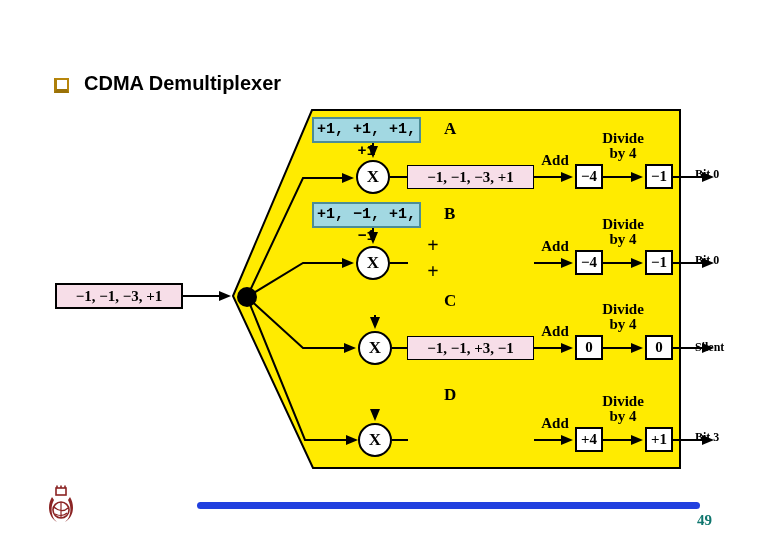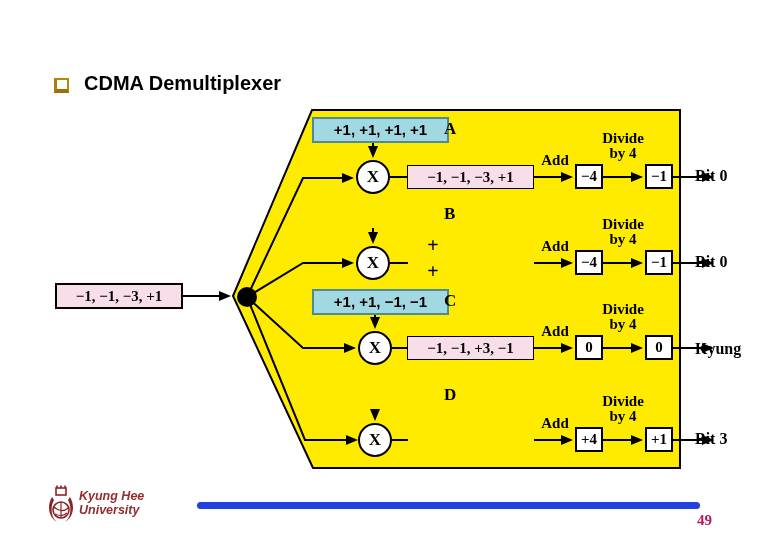--- a/index.html
+++ b/index.html
@@ -22,23 +22,23 @@
   }
   .heading-text {
     position:absolute; left:84px; top:72px;
     font-family:"Liberation Sans", sans-serif; font-weight:bold;
     font-size:20px; color:#000000;
   }
   
   .flow-svg { position:absolute; left:0; top:0; width:780px; height:540px; }
   .serifb { font-family:"Liberation Serif", serif; font-weight:bold; color:#000; }
   .codebox {
-    position:absolute; left:312px; width:137px; height:26px;
+    position:absolute; left:312px; width:109px; height:26px;
     background:#A2D8E2; border:2px solid #4D8C96;
-    font-family:Liberation Sans, sans-serif; font-weight:bold; font-size:15px;
+    font-family:Liberation Mono, monospace; font-weight:bold; font-size:15px;
     text-align:center; line-height:22px; color:#000;
   }
   .prodbox {
     position:absolute; left:407px; width:127px; height:24px;
     background:#F7DEE8; border:1px solid #000;
     font-family:"Liberation Serif", serif; font-weight:bold; font-size:15px;
     text-align:center; line-height:22px; color:#000;
   }
   .inputbox {
     position:absolute; left:55px; top:283px; width:128px; height:26px;
@@ -57,41 +57,41 @@
   .addlbl { position:absolute; left:536px; width:38px; text-align:center; font-size:15px; }
   .sumbox, .resbox {
     position:absolute; width:28px; height:25px; background:#ffffff; border:2px solid #000;
     text-align:center; line-height:21px;
     font-family:"Liberation Serif", serif; font-weight:bold; font-size:15px; color:#000;
   }
   .sumbox { left:575px; }
   .resbox { left:645px; }
   .divlbl { position:absolute; left:592px; width:62px; text-align:center;
             font-size:15px; line-height:15px; }
-  .outlbl { position:absolute; left:695px; font-size:16px; white-space:nowrap; }
+  .outlbl { position:absolute; left:695px; font-size:12px; white-space:nowrap; }
   .plus-artifact {
     position:absolute; left:425px; width:16px; text-align:center;
     font-family:"Liberation Serif", serif; font-weight:bold; font-size:20px; color:#000;
     line-height:18px;
   }
   
   .logo { position:absolute; left:44px; top:485px; }
   .uni-name {
     position:absolute; left:79px; top:489px;
     font-family:"Liberation Sans", sans-serif; font-style:italic; font-weight:bold;
     font-size:12.5px; line-height:14px; color:#942D2D; white-space:pre-line;
   }
   .footer-bar {
     position:absolute; left:197px; top:502px; width:503px; height:7px;
     background:#2140DF; border-radius:4px;
   }
   .page-num {
     position:absolute; left:697px; top:512px;
     font-family:"Liberation Serif", serif; font-weight:600;
-    font-size:15px; color:#be185d;
+    font-size:15px; color:#0f766e;
   }
 </style>
 </head>
 <body>
 
 <div class="slide">
 
 
   <div class="heading-bullet"></div>
   <div class="heading-text">CDMA Demultiplexer</div>
@@ -145,39 +145,39 @@
   <div class="codebox" style="top:117px">+1, +1, +1, +1</div>
   <div class="letter serifb" style="top:119px">A</div>
   <div class="mult" style="top:160px">X</div>
   <div class="prodbox" style="top:165px">−1, −1, −3, +1</div>
   <div class="addlbl serifb" style="top:152px">Add</div>
   <div class="sumbox" style="top:164px">−4</div>
   <div class="divlbl serifb" style="top:131px"><span>Divide</span><br><span>by 4</span></div>
   <div class="resbox" style="top:164px">−1</div>
   <div class="outlbl serifb" style="top:167px">Bit 0</div>
 
+  <div class="codebox" style="top:202px">+1, −1, +1, −1</div>
   <div class="letter serifb" style="top:204px">B</div>
   <div class="mult" style="top:246px">X</div>
   <div class="plus-artifact" style="top:236px">+</div>
   <div class="plus-artifact" style="top:262px">+</div>
   <div class="addlbl serifb" style="top:238px">Add</div>
   <div class="sumbox" style="top:250px">−4</div>
   <div class="divlbl serifb" style="top:217px"><span>Divide</span><br><span>by 4</span></div>
   <div class="resbox" style="top:250px">−1</div>
   <div class="outlbl serifb" style="top:253px">Bit 0</div>
 
-  <div class="codebox" style="top:289px">+1, +1, −1, −1</div>
   <div class="letter serifb" style="top:291px">C</div>
   <div class="mult row-c" style="top:331px">X</div>
   <div class="prodbox" style="top:336px">−1, −1, +3, −1</div>
   <div class="addlbl serifb" style="top:323px">Add</div>
   <div class="sumbox" style="top:335px">0</div>
   <div class="divlbl serifb" style="top:302px"><span>Divide</span><br><span>by 4</span></div>
   <div class="resbox" style="top:335px">0</div>
-  <div class="outlbl serifb" style="top:340px">Kyung</div>
+  <div class="outlbl serifb" style="top:340px">Silent</div>
 
   <div class="letter serifb" style="top:385px">D</div>
   <div class="mult row-d" style="top:423px">X</div>
   <div class="addlbl serifb" style="top:415px">Add</div>
   <div class="sumbox" style="top:427px">+4</div>
   <div class="divlbl serifb" style="top:394px"><span>Divide</span><br><span>by 4</span></div>
   <div class="resbox" style="top:427px">+1</div>
   <div class="outlbl serifb" style="top:430px">Bit 3</div>
 
   <svg class="logo" width="34" height="40" viewBox="0 0 34 40">
@@ -186,17 +186,16 @@
     <line x1="13" y1="3" x2="13" y2="0.5" stroke="#8B2424" stroke-width="1.6"></line>
     <line x1="17" y1="3" x2="17" y2="0.5" stroke="#8B2424" stroke-width="1.6"></line>
     <line x1="21" y1="3" x2="21" y2="0.5" stroke="#8B2424" stroke-width="1.6"></line>
 
     <path d="M8,12 C3,20 4,32 13,37 C7,33 6,22 10,15 Z" fill="#8B2424"></path>
     <path d="M26,12 C31,20 30,32 21,37 C27,33 28,22 24,15 Z" fill="#8B2424"></path>
 
     <circle cx="17" cy="25" r="8" fill="none" stroke="#8B2424" stroke-width="1.6"></circle>
     <path d="M10,22 C14,26 20,27 24,23 M11,29 C15,31 20,31 23,28 M17,17 L17,33" fill="none" stroke="#8B2424" stroke-width="1.2"></path>
   </svg>
-  <div class="uni-name"><span>Kyung Hee</span><br><span>University</span></div>
   <div class="footer-bar"></div>
   <div class="page-num">49</div>
 
 </div>
 
 </body></html>

